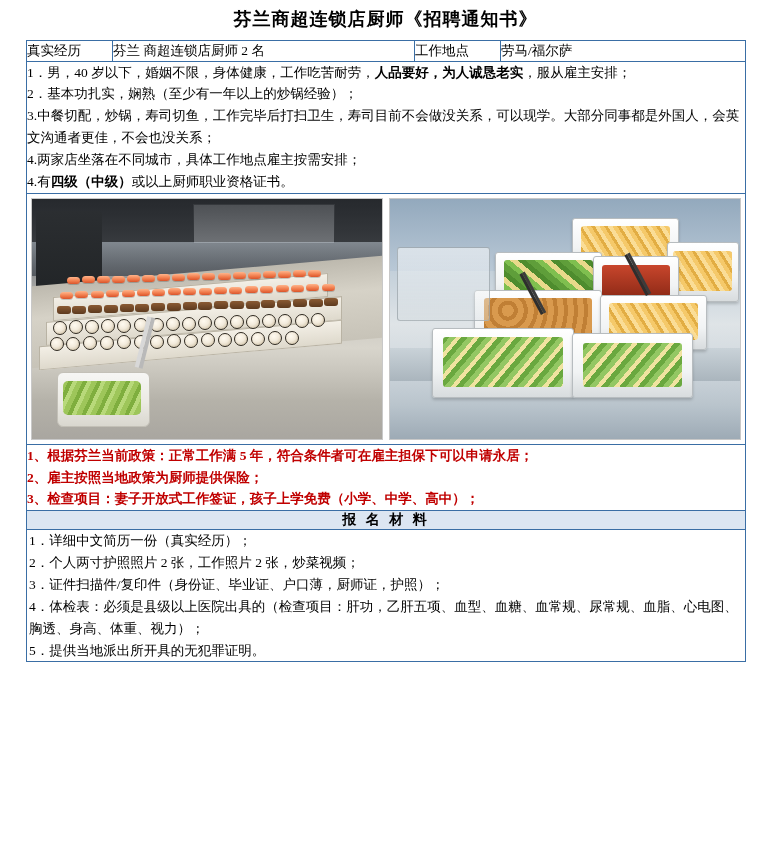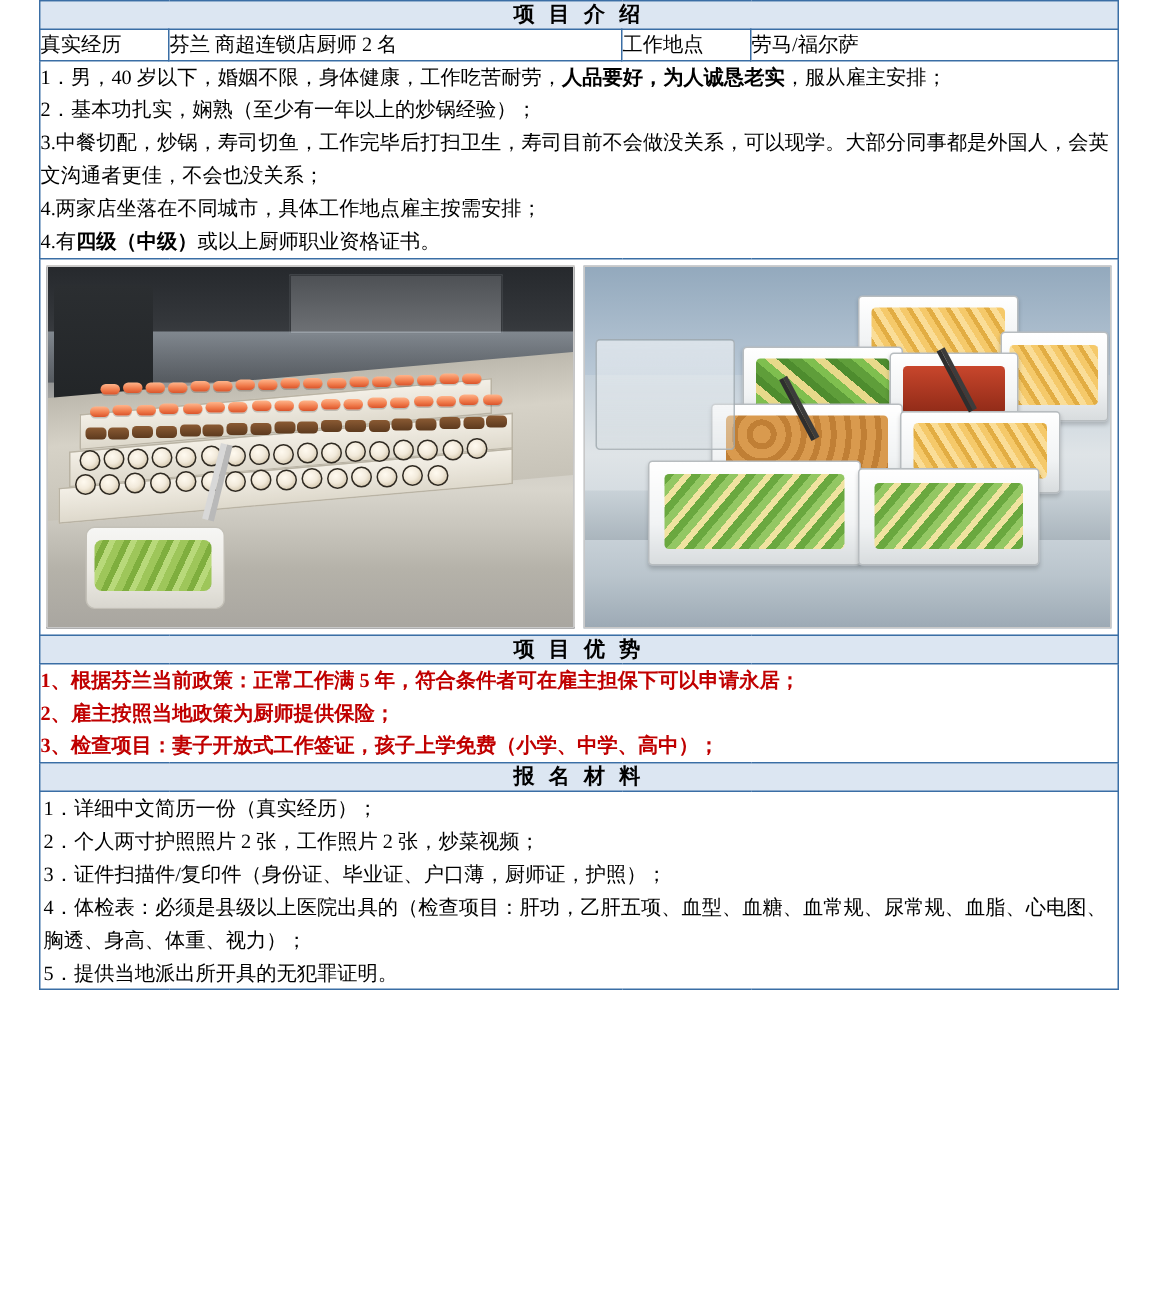--- a/index.html
+++ b/index.html
@@ -203,33 +203,31 @@
     background: linear-gradient(180deg, rgba(255,255,255,.55), rgba(210,218,222,.35));
     border: 1px solid rgba(150,160,165,.7);
     border-radius: 3px;
   }
 </style>
 </head>
 <body>
 
 <div class="page">
 
+  <div class="doc-title">芬兰商超连锁店厨师《招聘通知书》</div>
 
   <table class="doc">
     <colgroup>
       <col style="width:86px">
       <col style="width:302px">
       <col style="width:86px">
       <col style="width:245px">
     </colgroup>
 
     <tbody>
-        <tr>
-      <td colspan="4" class="section-head">项 目 介 绍</td>
-    </tr>
     <tr>
       <td class="cell-label">真实经历</td>
       <td class="cell">芬兰 商超连锁店厨师 2 名</td>
       <td class="cell-label">工作地点</td>
       <td class="cell">劳马/福尔萨</td>
     </tr>
 
     <tr>
       <td colspan="4" class="list" id="req-list">
             <div><span>1．</span><span>男，40 岁以下，婚姻不限，身体健康，工作吃苦耐劳，</span><span class="b">人品要好，为人诚恳老实</span><span>，服从雇主安排；</span></div>
@@ -373,23 +371,20 @@
             </div>
             <div class="lid" style="left:2%;top:20%;width:26%;height:30%;"></div>
             <div class="tongs2" style="left:40%;top:30%;"></div>
             <div class="tongs2" style="left:70%;top:22%;"></div>
           </div>
         </div>
       </td>
     </tr>
 
     <tr>
-      <td colspan="4" class="section-head">项 目 优 势</td>
-    </tr>
-    <tr>
       <td colspan="4" class="list" id="adv-list">
             <div class="red"><span>1、</span><span>根据芬兰当前政策：</span><span>正常工作满 5 年，符合条件者可在雇主担保下可以申请永居；</span></div>
             <div class="red"><span>2、</span><span>雇主按照当地政策为厨师提供保险；</span><span></span></div>
             <div class="red"><span>3、</span><span>检查项目：</span><span>妻子开放式工作签证，孩子上学免费（小学、中学、高中）；</span></div>
           </td>
     </tr>
 
     <tr>
       <td colspan="4" class="section-head">报 名 材 料</td>
     </tr>

